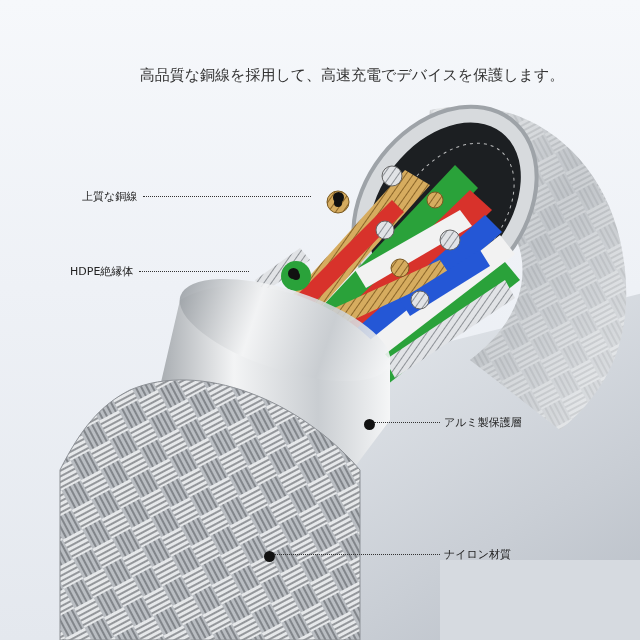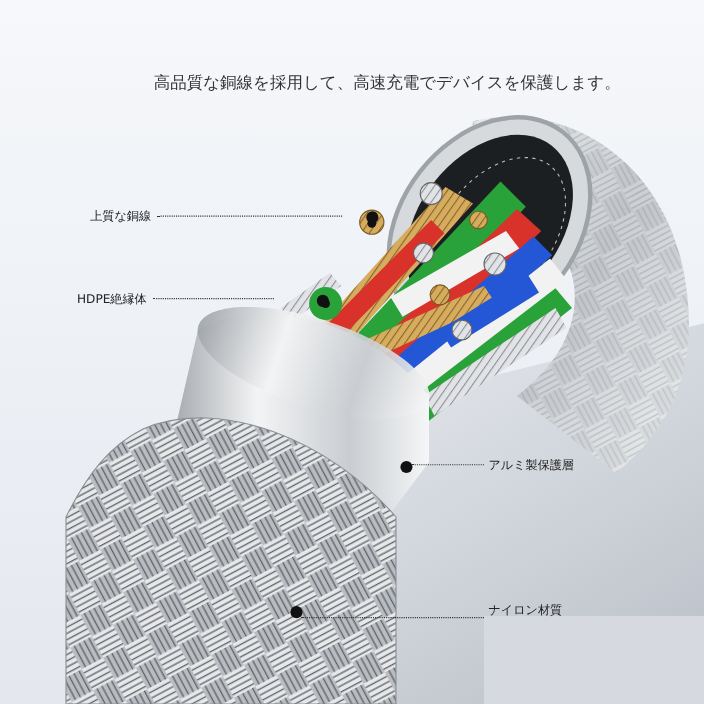--- a/index.html
+++ b/index.html
@@ -138,18 +138,18 @@
   </div>
   <div class="dot" style="left:288px; top:268px;"></div>
 
   <div class="dot" style="left:364px; top:419px;"></div>
   <div class="callout" style="left:374px; top:415px;">
     <span class="line" style="width:66px; margin-right:4px;"></span>
     <span class="label">アルミ製保護層</span>
   </div>
 
   <div class="dot" style="left:264px; top:551px;"></div>
-  <div class="callout" style="left:274px; top:547px;align-items:flex-end;">
+  <div class="callout" style="left:274px; top:547px;">
     <span class="line" style="width:166px; margin-right:4px;"></span>
     <span class="label">ナイロン材質</span>
   </div>
 
 </div>
 
 </body></html>

